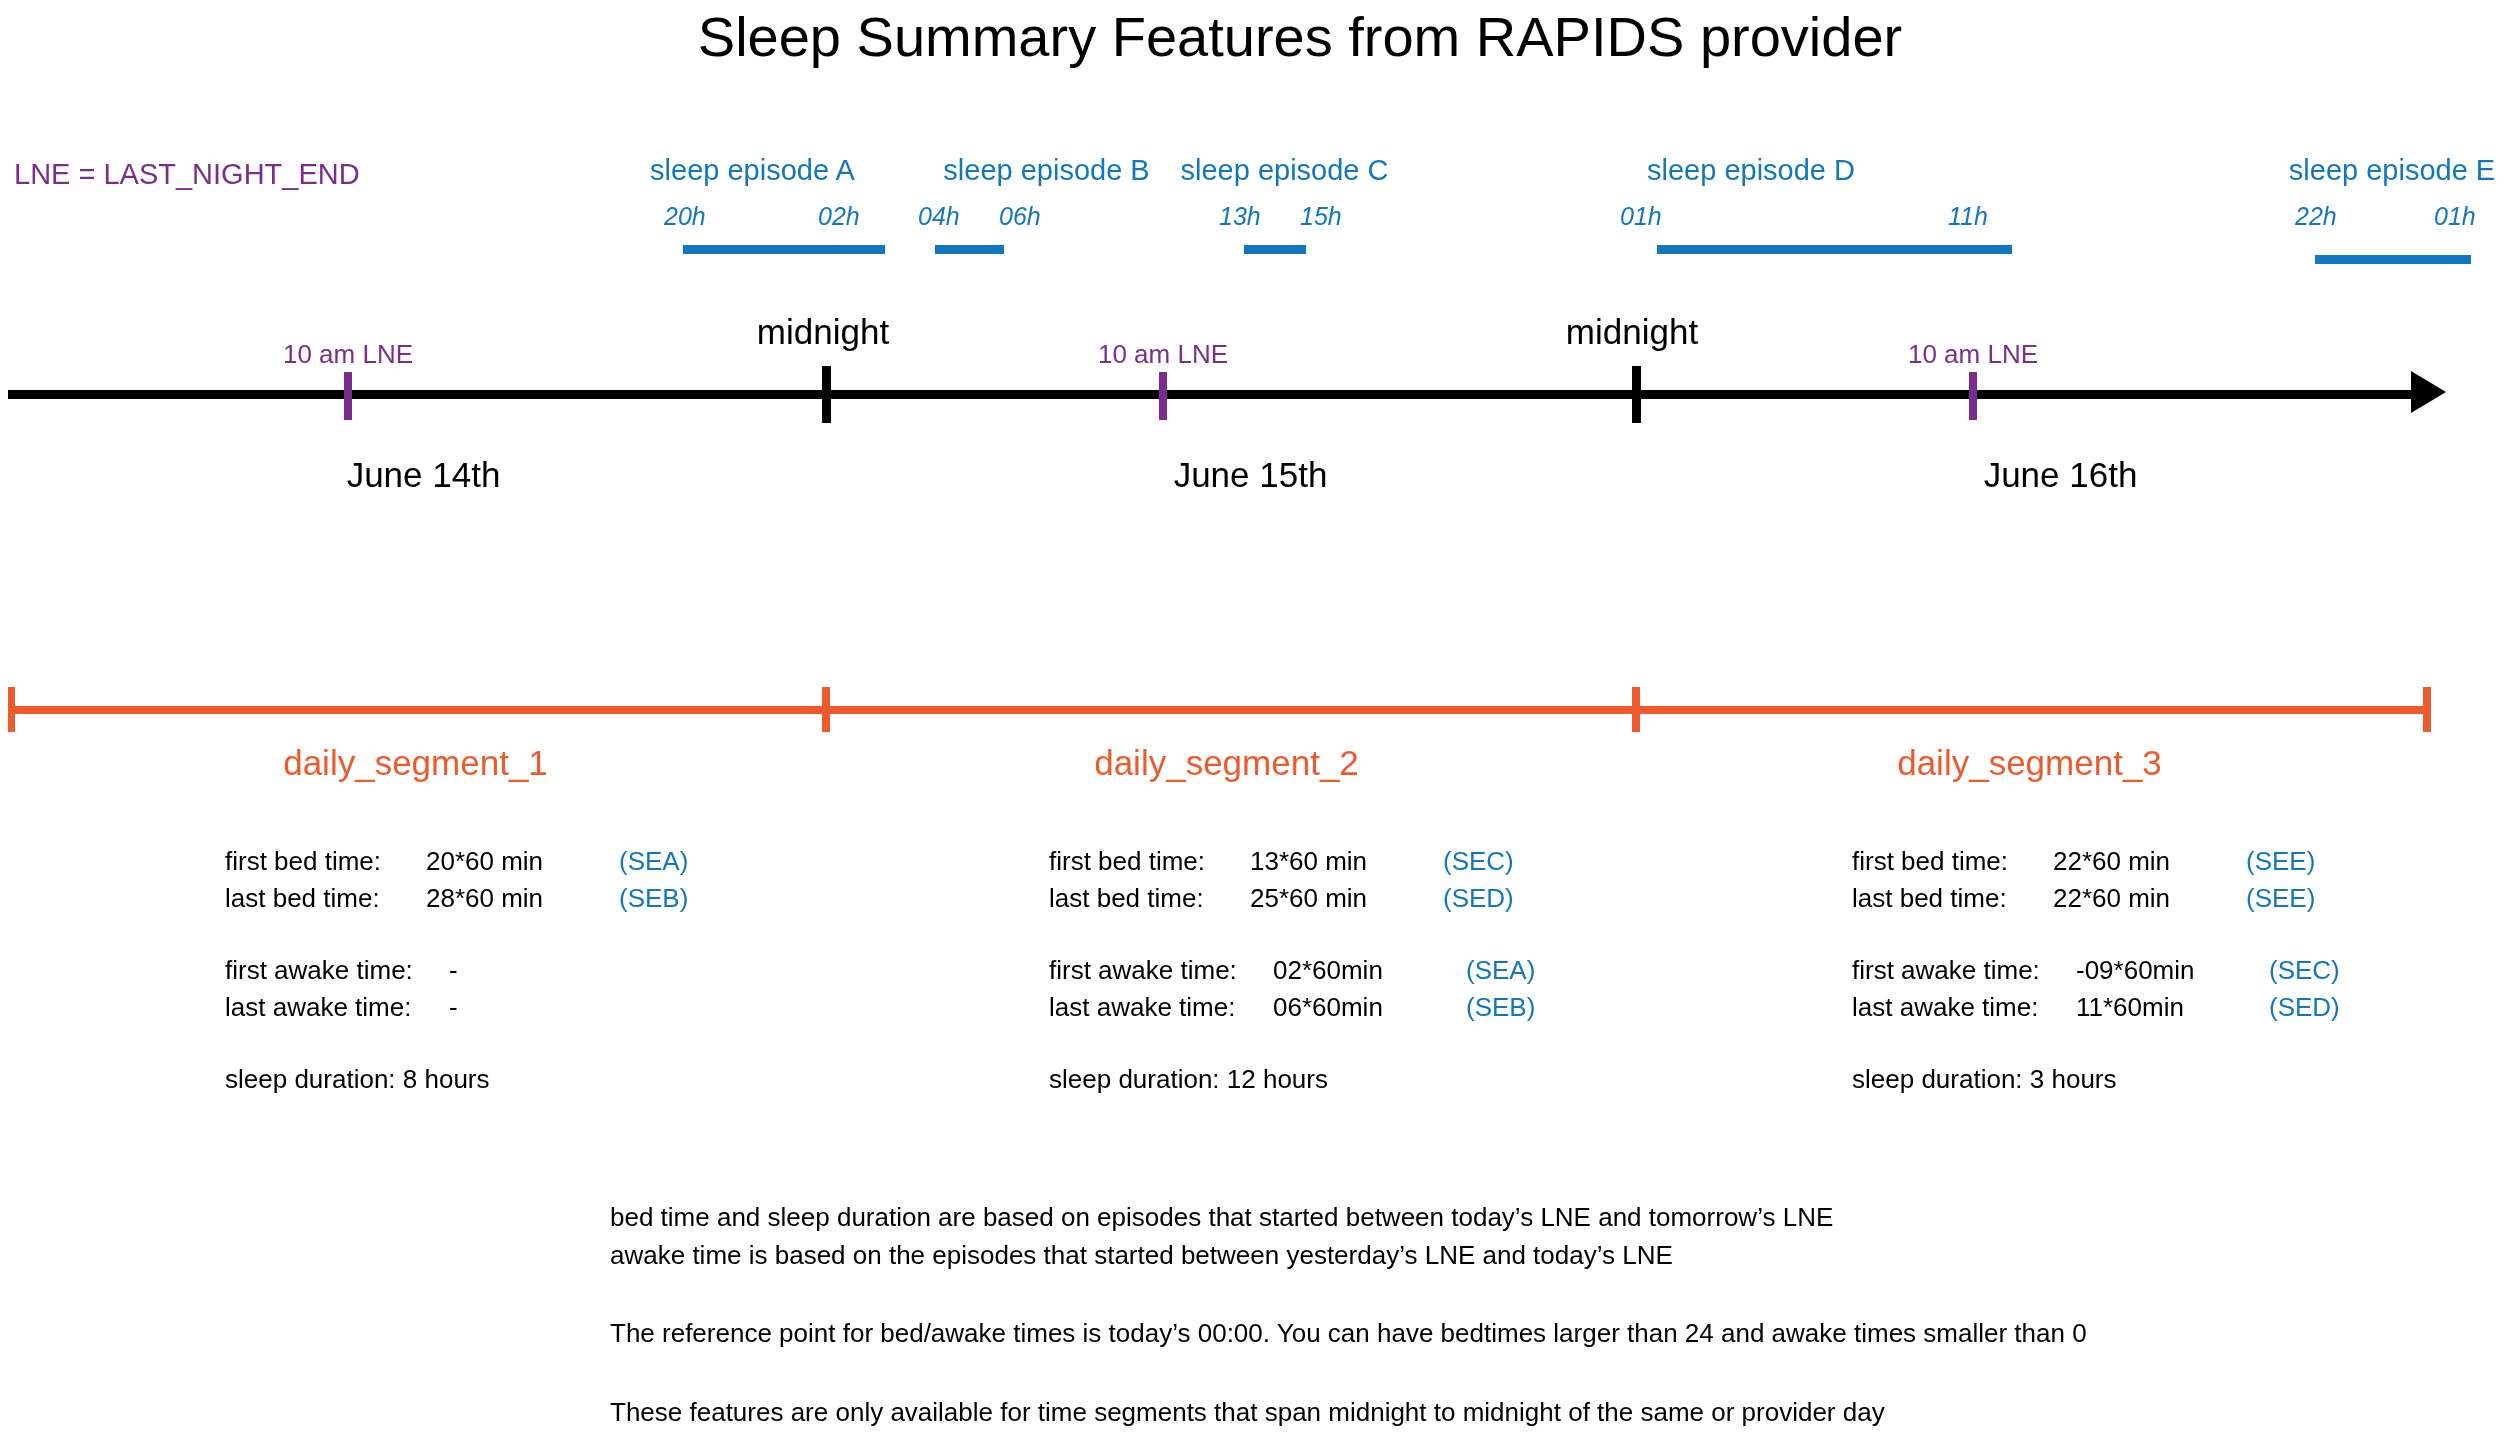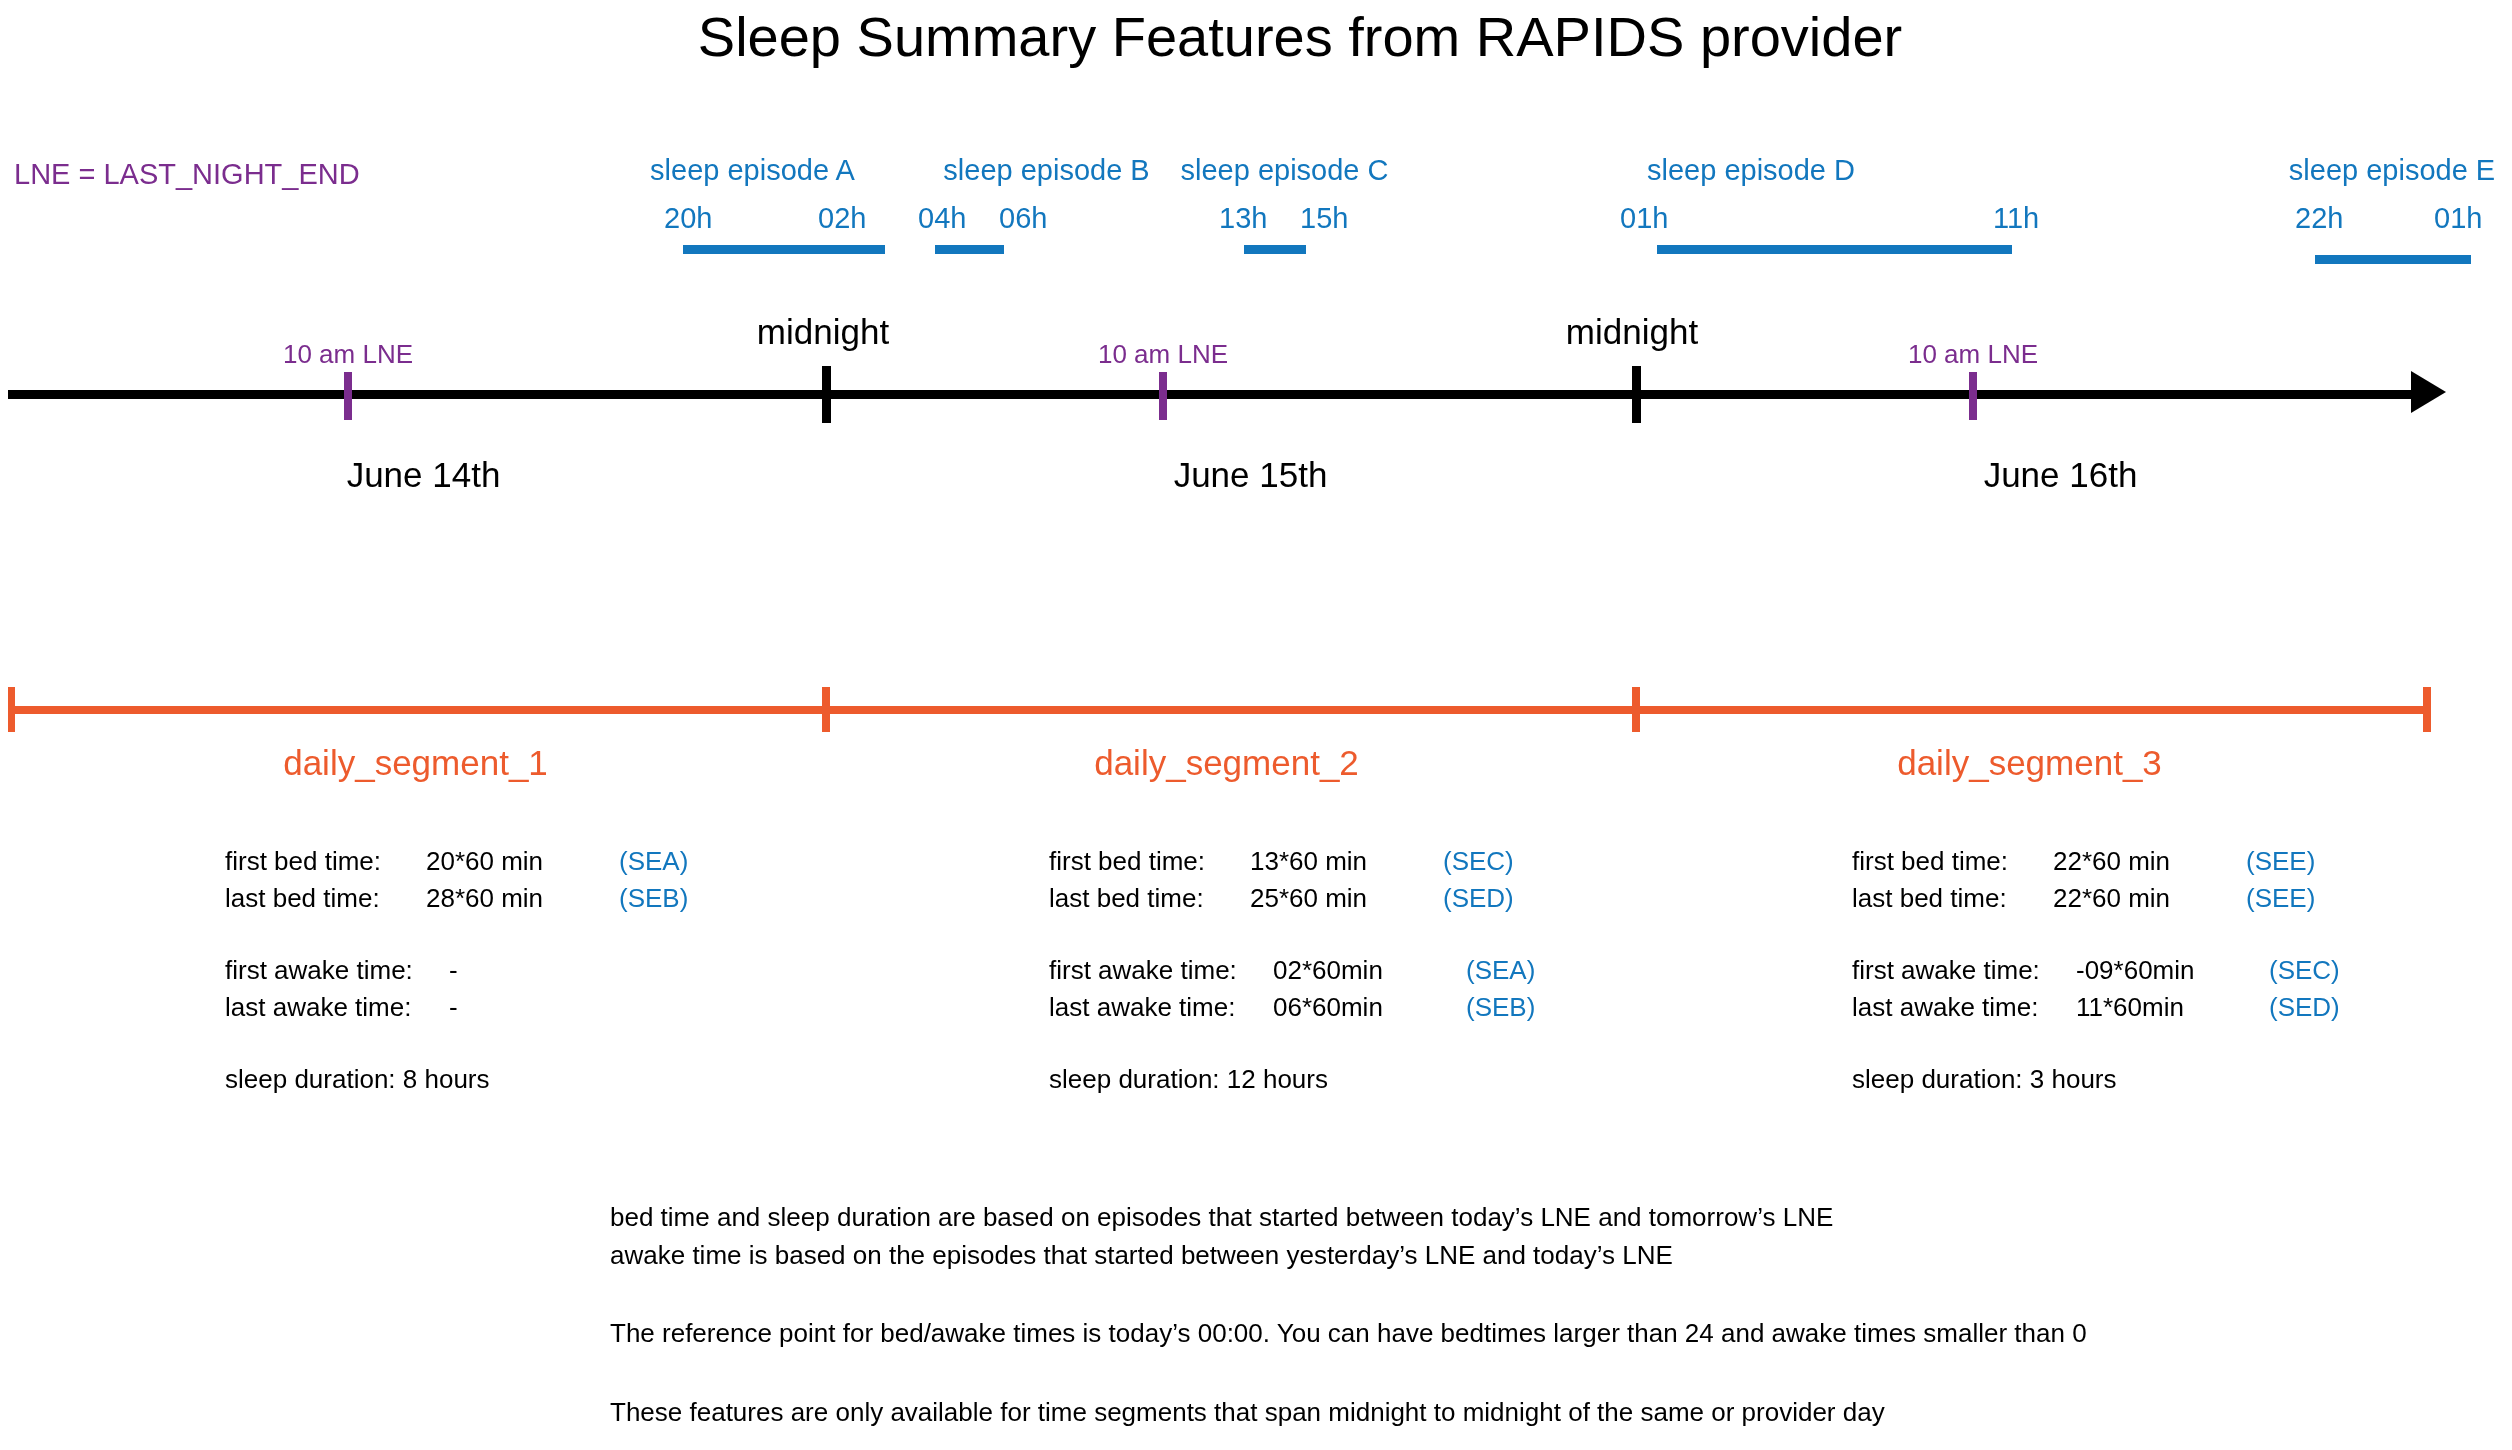--- a/index.html
+++ b/index.html
@@ -44,24 +44,25 @@
 
   
   .episode-title {
     font-size: 29px;
     color: #1277BE;
     white-space: nowrap;
     text-align: center;
     top: 154px;
   }
   .episode-time {
-    font-size: 29px;
+    font-size: 25px;
     color: #1277BE;
     white-space: nowrap;
     top: 202px;
+    font-style: italic;
   }
   .episode-bar {
     background: #1277BE;
     height: 9.3px;
     top: 245px;
   }
 
   
   #axis-line {
     left: 7.7px; top: 390px;
@@ -175,21 +176,21 @@
   <div class="abs episode-time" style="left:999px;">06h</div>
   <div class="abs episode-bar" style="left:935px;width:69px;"></div>
 
   <div class="abs episode-title" style="left:1157px;width:255px;">sleep episode C</div>
   <div class="abs episode-time" style="left:1219px;">13h</div>
   <div class="abs episode-time" style="left:1300px;">15h</div>
   <div class="abs episode-bar" style="left:1244px;width:62px;"></div>
 
   <div class="abs episode-title" style="left:1589px;width:324px;">sleep episode D</div>
   <div class="abs episode-time" style="left:1620px;">01h</div>
-  <div class="abs episode-time" style="left:1948px;margin-left:45px;">11h</div>
+  <div class="abs episode-time" style="left:1948px;">11h</div>
   <div class="abs episode-bar" style="left:1657px;width:355px;"></div>
 
   <div class="abs episode-title" style="left:2261px;width:262px;">sleep episode E</div>
   <div class="abs episode-time" style="left:2295px;">22h</div>
   <div class="abs episode-time" style="left:2434px;">01h</div>
   <div class="abs episode-bar" style="left:2315px;width:156px;top:255px;"></div>
 
   <div class="abs" id="axis-line"></div>
   <div class="abs" id="axis-arrow"></div>
 

